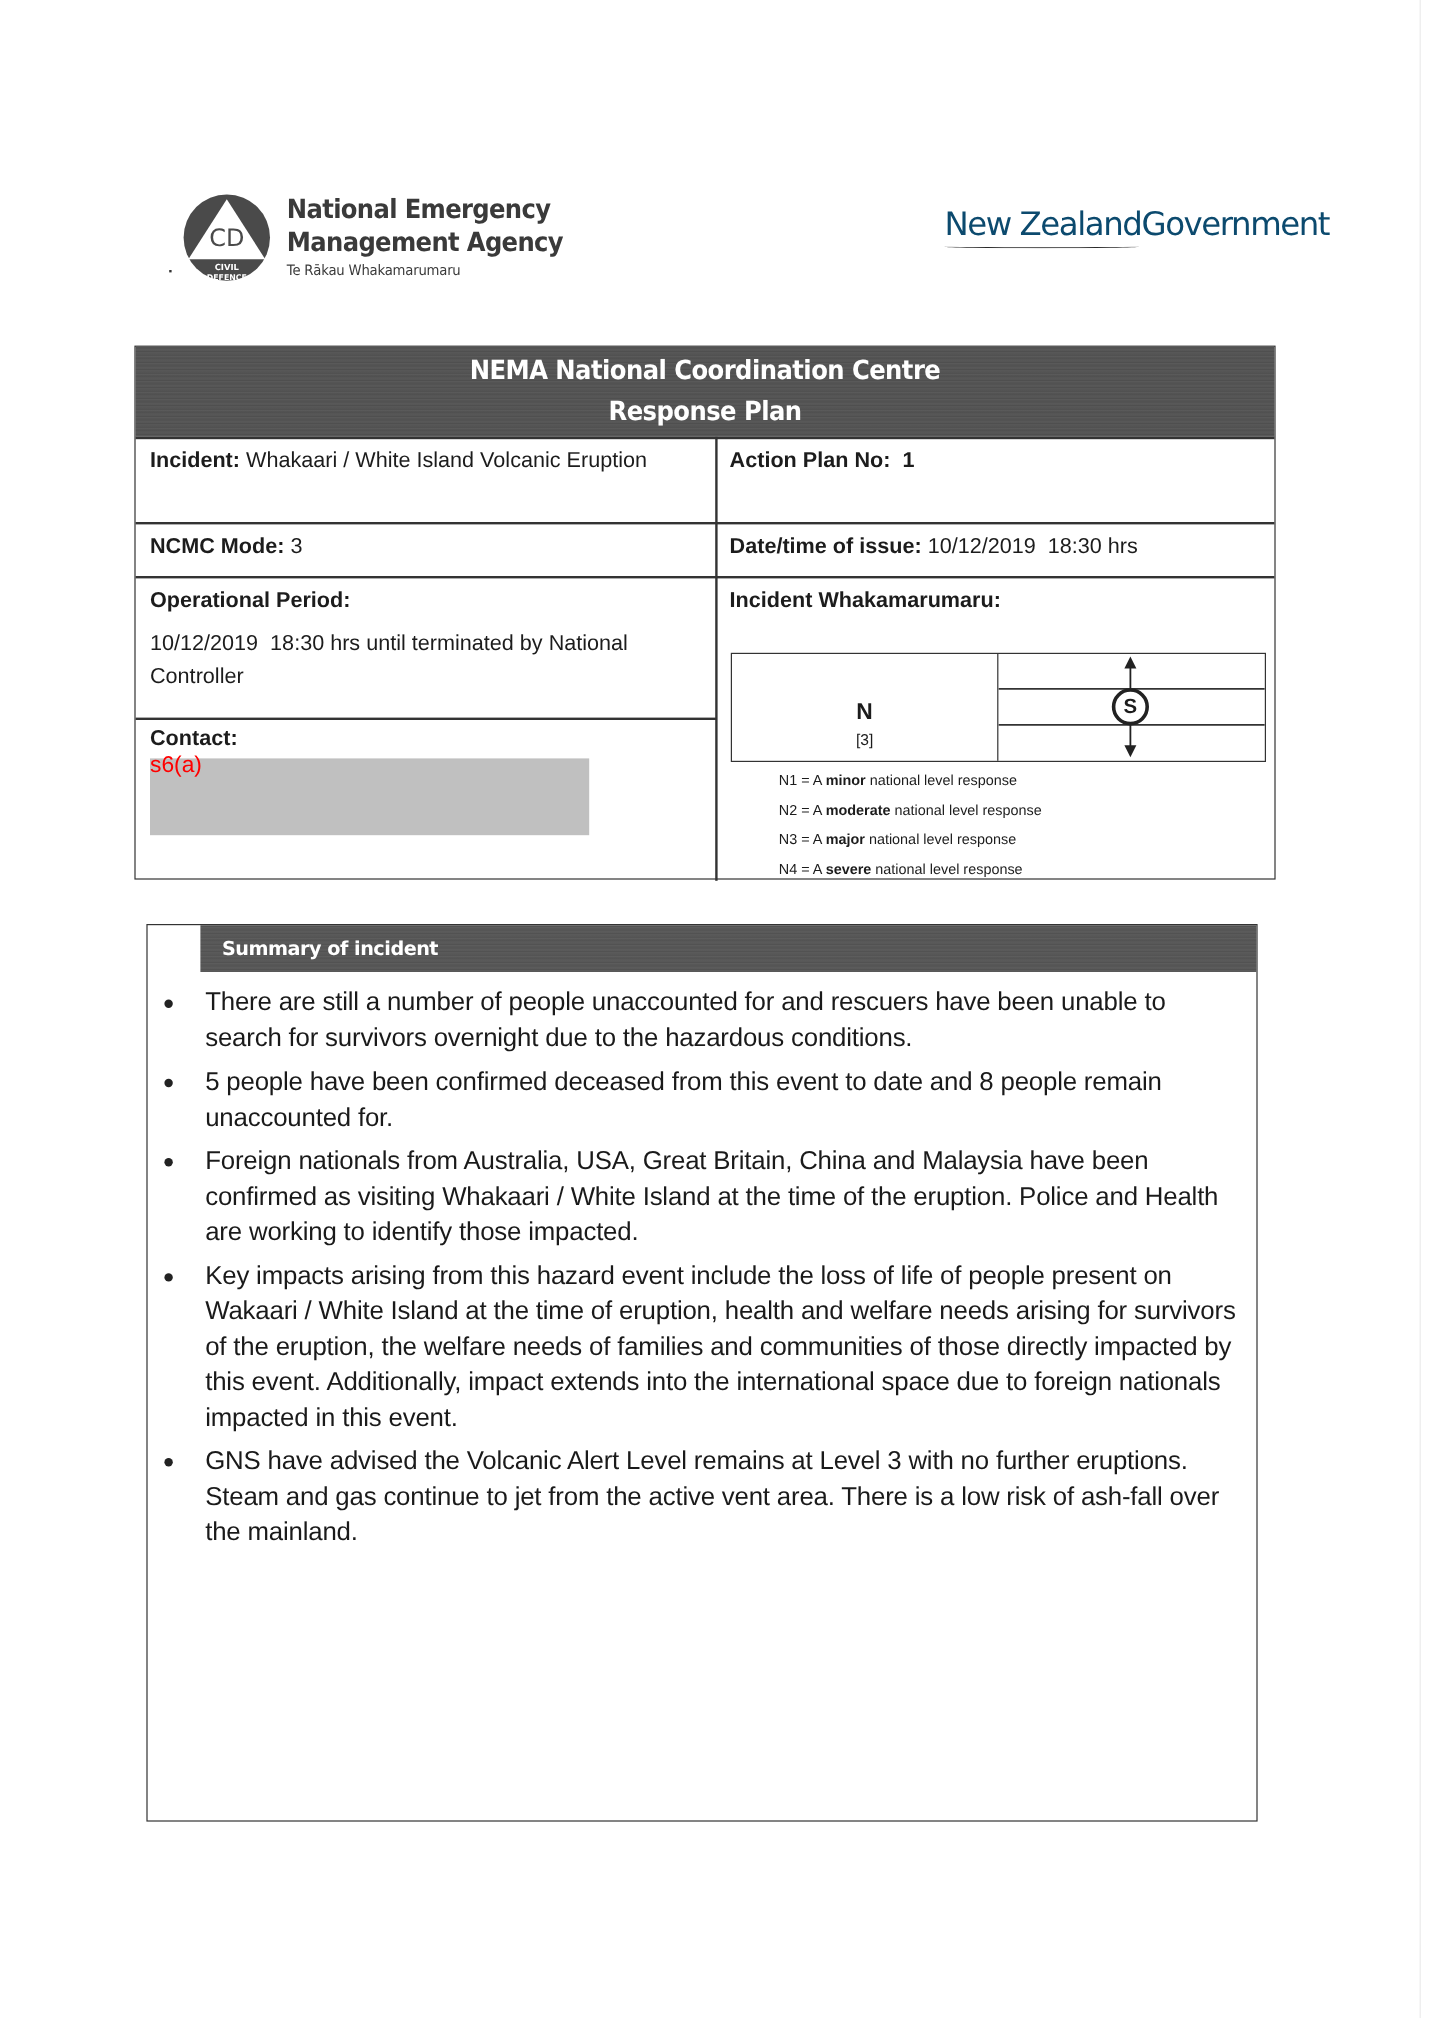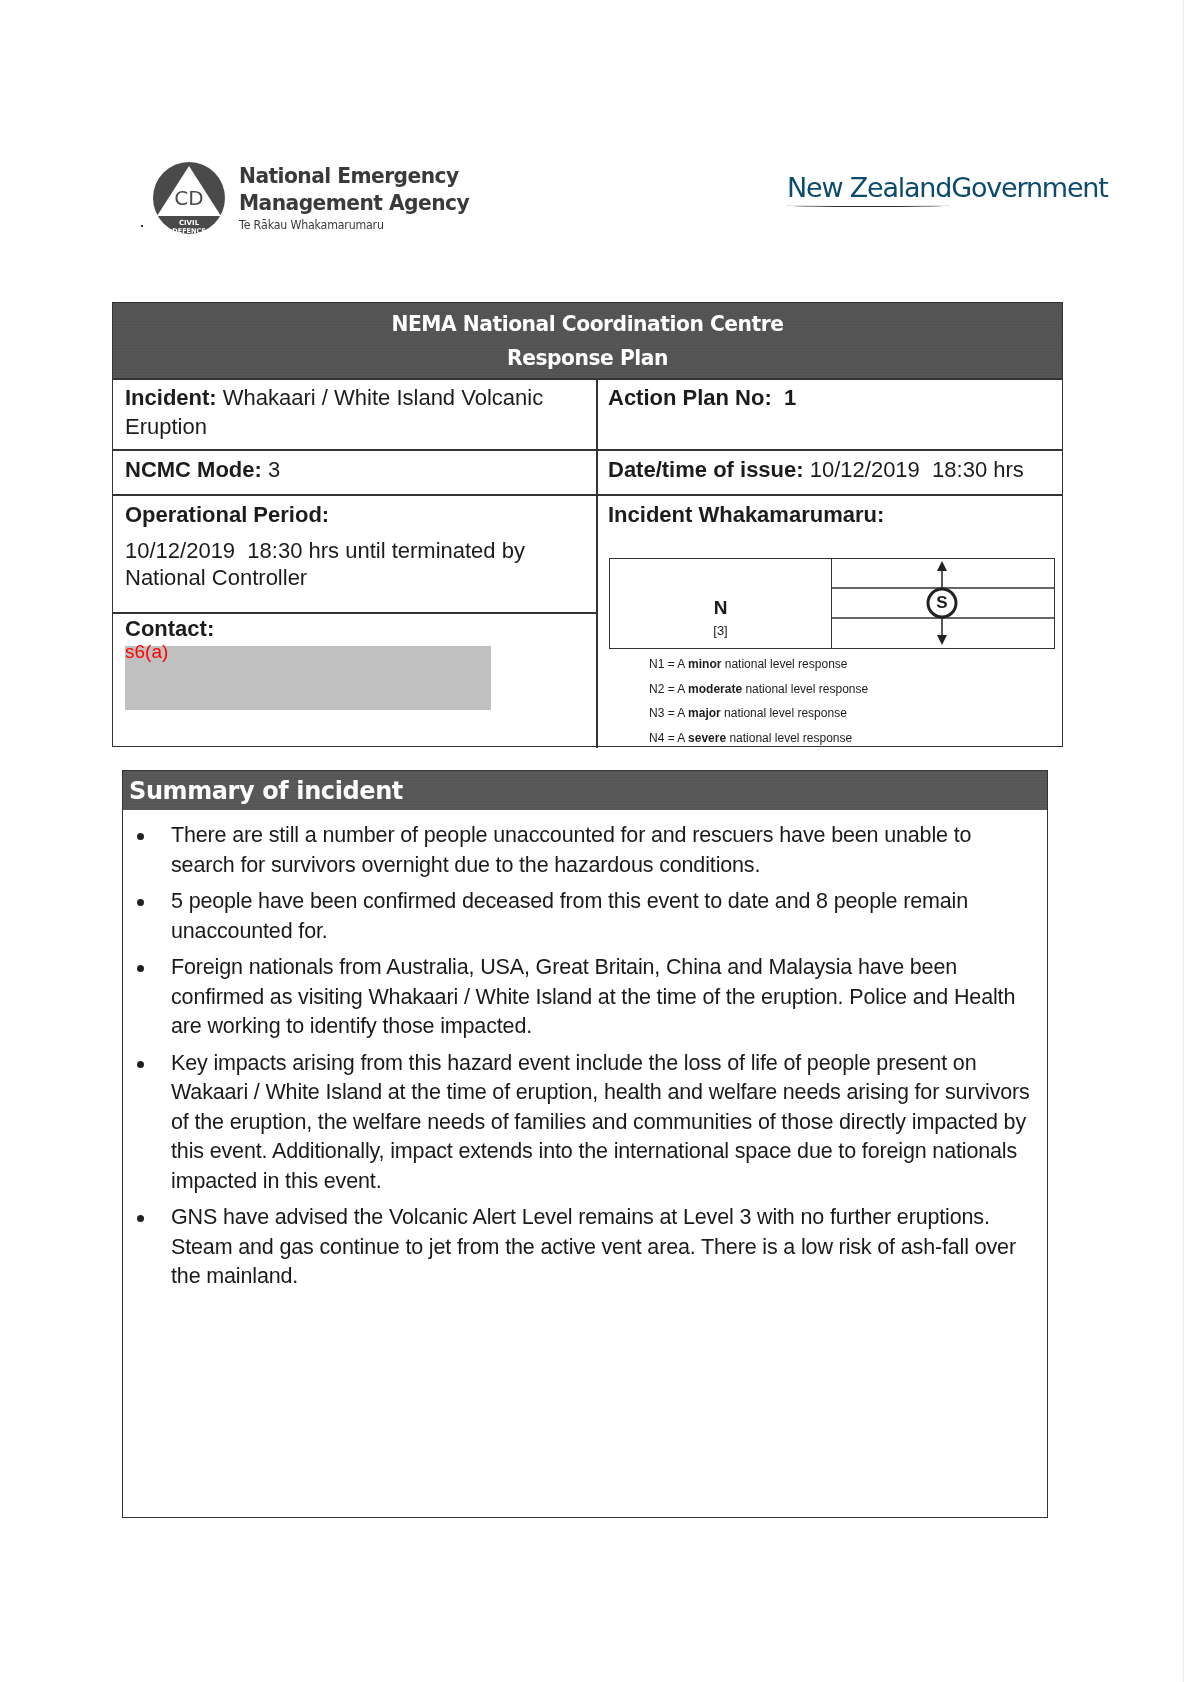--- a/index.html
+++ b/index.html
@@ -16,48 +16,48 @@
   .nema-maori { font-family: "DejaVu Sans", sans-serif; font-size: 12px; color: #3a3a3a; margin-top: 2px; letter-spacing: -0.2px; transform: scaleX(0.92); transform-origin: left; white-space: nowrap; }
   .stray-dot { position: absolute; left: 141px; top: 225px; width: 2px; height: 2px; background: #333; }
 
   .nzgov { position: absolute; left: 787px; top: 172px; font-family: "DejaVu Sans", sans-serif; font-size: 27px;
            color: #0c4a6e; letter-spacing: -1.2px; white-space: nowrap; }
   .nzgov .nz { position: relative; }
   .nzgov .nz::after { content: ""; position: absolute; left: 0; right: 2px; bottom: -4px; height: 2px;
            border-bottom: 1.5px solid #2a2a2a; border-radius: 0 0 50% 50%; }
 
   
-  .plan-table { position: absolute; left: 112px; top: 302px; width: 951px; height: 445px;
+  .plan-table { position: absolute; left: 112px; top: 288px; width: 951px; height: 445px;
                 border: 1.5px solid #333; box-sizing: border-box; }
   .plan-head { position: absolute; left: 0; top: 0; right: 0; height: 75px;
                background: repeating-linear-gradient(0deg, #525252 0px, #5a5a5a 1px, #4e4e4e 2px, #575757 3px);
                color: #fff; text-align: center; font-family: "DejaVu Sans", sans-serif; font-weight: bold; font-size: 22px;
                line-height: 34px; padding-top: 4px; box-sizing: border-box; letter-spacing: -0.5px; }
   .plan-head div { transform: scaleX(0.92); }
   .hline { position: absolute; left: 0; right: 0; height: 1.5px; background: #333; }
   .vline { position: absolute; width: 1.5px; background: #333; }
-  .cell { position: absolute; font-size: 22px; line-height: 29px; }
+  .cell { position: absolute; font-size: 18px; line-height: 29px; }
   .cell b { font-weight: bold; }
 
   .redact { position: absolute; left: 12px; top: 34px; width: 366px; height: 64px; background: #c0c0c0; }
   .redact-code { position: absolute; left: 12px; top: 30px; color: #ff0000; font-size: 19px; line-height: 20px; }
 
   
   .class-box { position: absolute; left: 12px; top: 64px; width: 446px; height: 91px; border: 1.5px solid #333; box-sizing: border-box; }
   .class-left { position: absolute; left: 0; top: 0; width: 222px; height: 100%; border-right: 1.5px solid #333; box-sizing: border-box; text-align: center; }
   .class-n { font-weight: bold; font-size: 19px; margin-top: 38px; line-height: 22px; }
   .class-n3 { font-size: 13px; margin-top: 4px; }
   .class-right { position: absolute; left: 222px; top: 0; right: 0; height: 100%; }
   .legend { position: absolute; left: 12px; top: 158px; font-size: 12px; line-height: 24.5px; white-space: nowrap; margin-left: 40px; }
 
   
   .summary { position: absolute; left: 122px; top: 770px; width: 926px; height: 748px; border: 1.5px solid #333; box-sizing: border-box; }
   .summary-head { height: 39px; background: repeating-linear-gradient(0deg, #555 0px, #5d5d5d 1px, #515151 2px, #5a5a5a 3px);
-                  color: #fff; font-family: "DejaVu Sans", sans-serif; font-weight: bold; font-size: 24px; line-height: 40px;
-                  padding-left: 6px; letter-spacing: -0.4px; }
+                  color: #fff; font-family: "DejaVu Sans", sans-serif; font-weight: bold; font-size: 16px; line-height: 40px;
+                  padding-left: 18px; letter-spacing: -0.4px; margin-left: 44px; }
   .summary-list { list-style: none; margin: 0; padding: 11px 12px 0 48px; }
   .summary-list li { position: relative; font-size: 21.5px; line-height: 29.5px; margin-bottom: 7px; color: #1a1a1a; letter-spacing: -0.15px; }
   .summary-list li .bullet { position: absolute; left: -34px; top: 12px; width: 7px; height: 7px; border-radius: 50%; background: #222; }
 </style>
 </head>
 <body>
 
 <div class="edge-line"></div>
 
 <div class="nema-logo">

